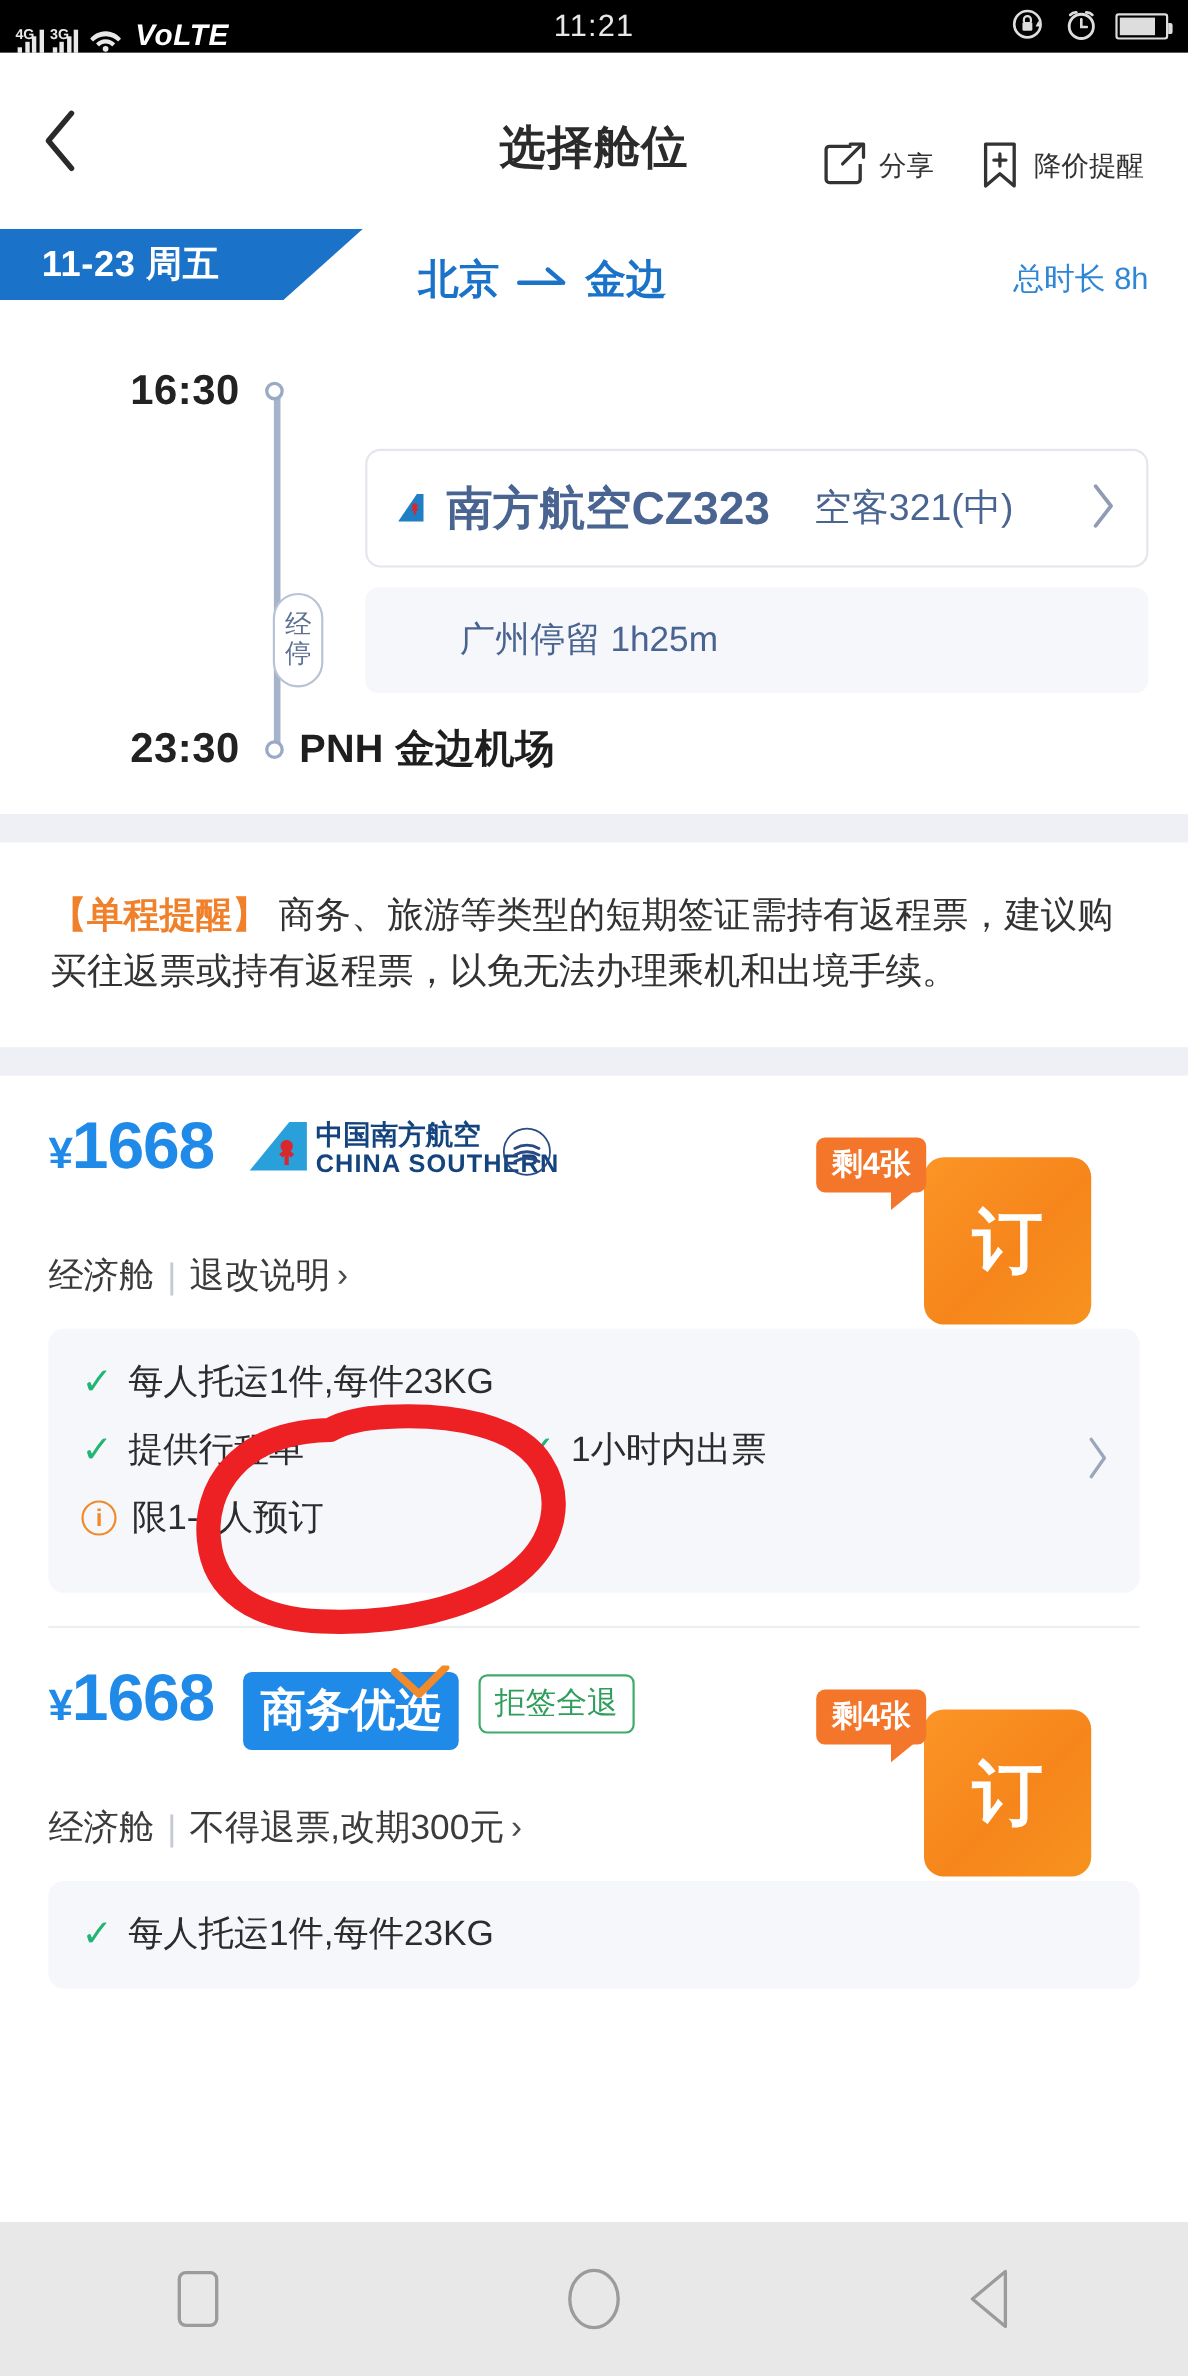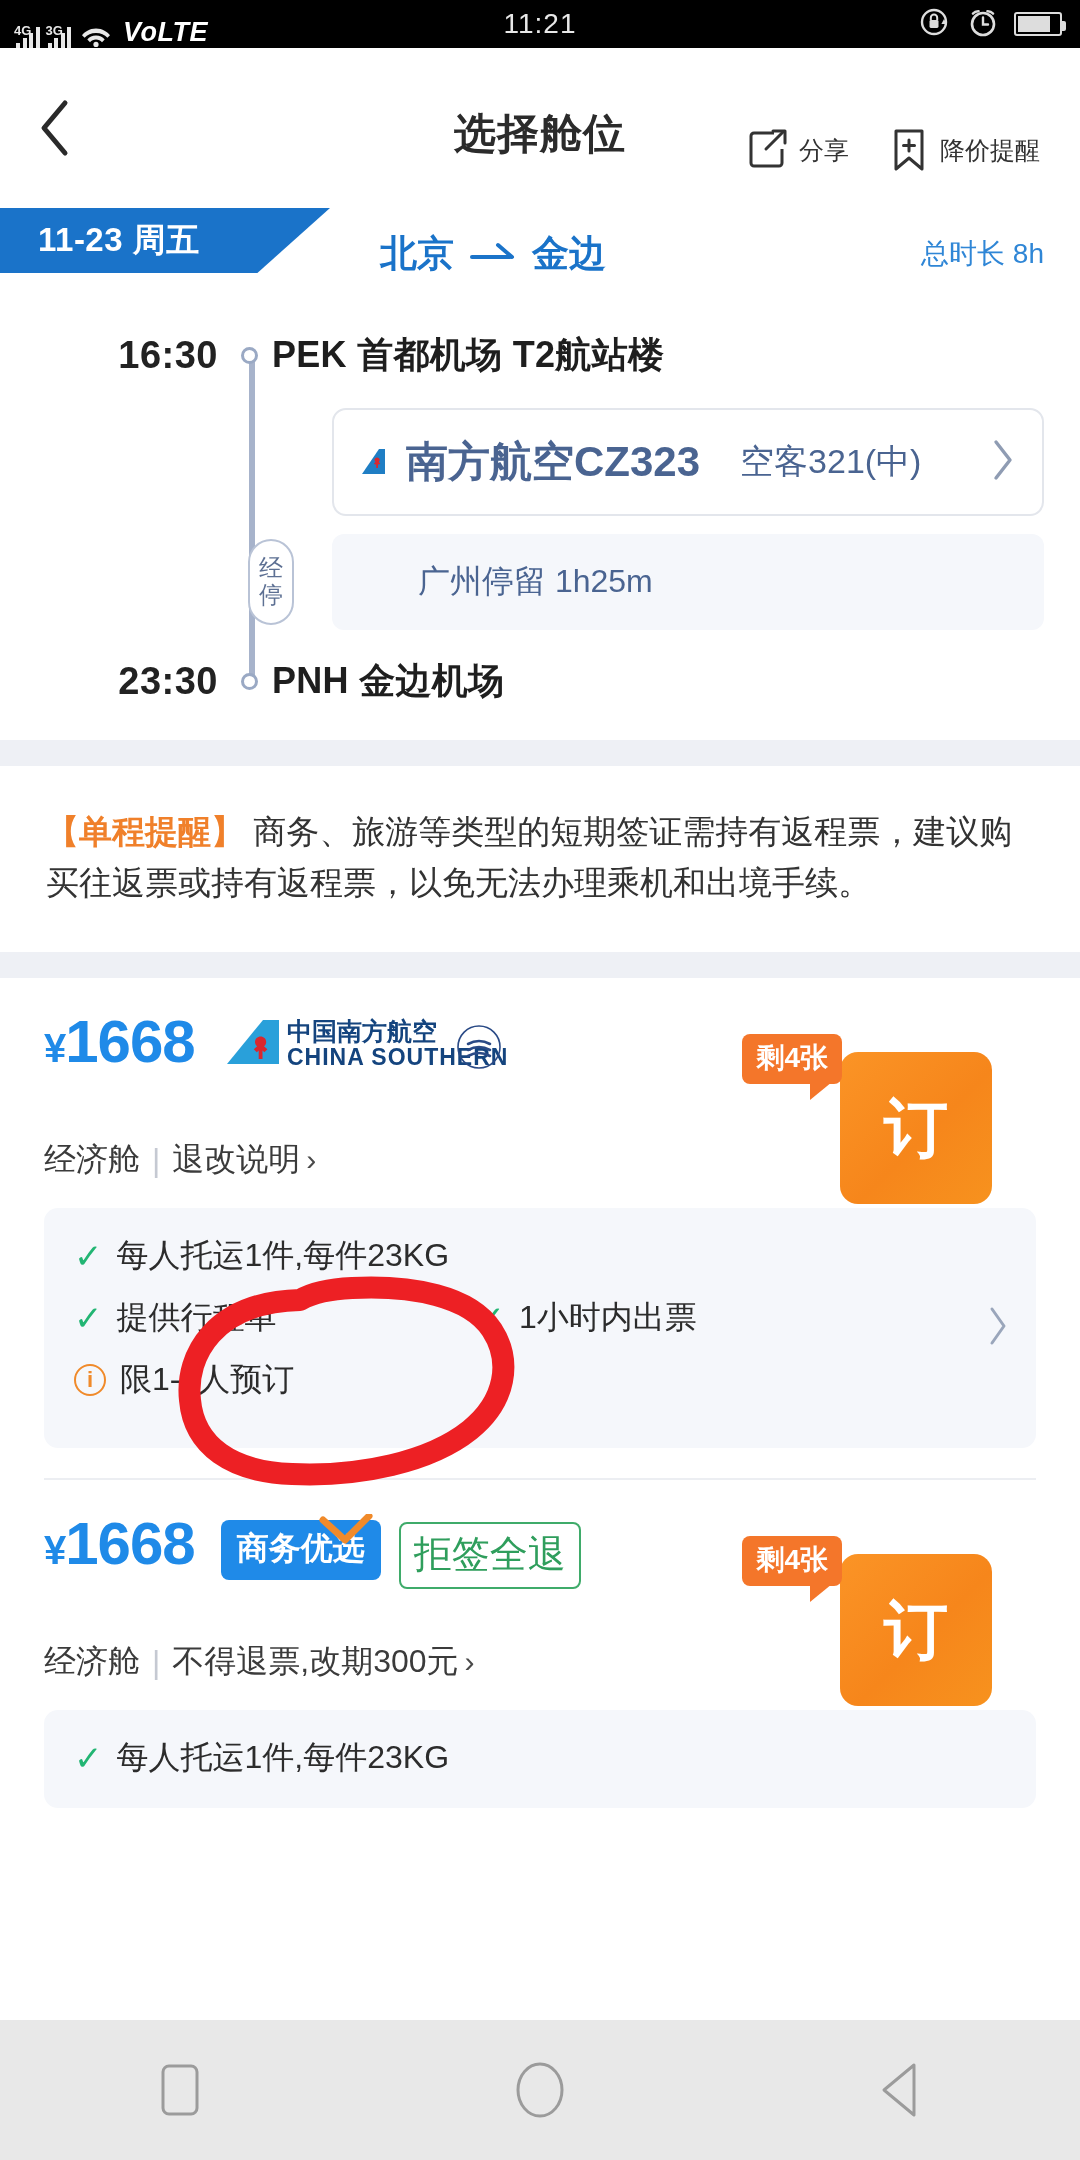--- a/index.html
+++ b/index.html
@@ -121,28 +121,28 @@
   .notice .hi{ color:#f0802a; font-weight:700; }
 
   
   .fare{ background:#fff; padding:34px 44px 0 44px; position:relative; }
   .fare-top{ display:flex; align-items:flex-start; position:relative; min-height:96px; }
   .price{ font-size:60px; font-weight:700; color:#1f8ae8; line-height:1; letter-spacing:-1px; white-space:nowrap;}
   .price .yen{ font-size:40px; font-weight:700; }
   .logo{ margin-left:24px; margin-top:2px; }
   .badge-pref{
     margin-left:26px; margin-top:6px;
-    background:#1f8ae8; color:#fff; font-size:32px; font-weight:700;
+    background:#1f8ae8; color:#fff; font-size:41px; font-weight:700;
     padding:7px 16px 9px 16px; border-radius:8px; position:relative; white-space:nowrap;
   }
   .badge-pref .tick{ position:absolute; right:8px; top:-6px; }
   .badge-out{
     margin-left:18px; margin-top:8px;
     border:2px solid #3fab6a; color:#2f9e5c; background:#fff;
-    font-size:38px; padding:5px 13px 7px 13px; border-radius:8px; white-space:nowrap;
+    font-size:28px; padding:5px 13px 7px 13px; border-radius:8px; white-space:nowrap;
   }
   .cabin{ font-size:32px; color:#3b3b3b; margin-top:30px; display:flex; align-items:center; gap:0; }
   .cabin .divider{ color:#c5c9d2; margin:0 12px; }
   .cabin .arw{ margin-left:6px; font-size:30px; color:#4a4a4a; }
 
   .orderbtn{
     position:absolute; right:44px; top:40px;
     width:152px; height:152px; border-radius:18px;
     background:linear-gradient(135deg,#fb9426 0%,#f6861b 55%,#f7921e 100%);
     display:flex; align-items:center; justify-content:center;
@@ -287,21 +287,20 @@
 </div>
 
 <div class="itin">
   <div class="timeline"></div>
 
   <div class="leg">
     <div class="time">16:30</div>
     <div class="dotcol">
         <span class="dot"></span>
       </div>
-    <div class="place">PEK 首都机场 T2航站楼</div>
   </div>
 
   <div class="indent">
     <div class="flightbox">
       <svg class="tailicon" viewBox="0 0 36 30">
         <path d="M4 27 L21 2 L27 2 L27 27 Z" fill="#1f7ec4"></path>
         <path d="M16.5 13 c0-1.6 1.2-2.6 2.6-2.6 c1.4 0 2.6 1 2.6 2.6 c0 .8-.4 1.5-1 2 l1.6 1.4 l-1.4 1.4 l-.9-.8 v4 h-1.8 v-4 l-.9 .8 l-1.4-1.4 l1.6-1.4 c-.6-.5-1-1.2-1-2 Z" fill="#d9272e"></path>
       </svg>
       <span class="fl1">南方航空CZ323</span>
       <span class="fl2">空客321(中)</span>

